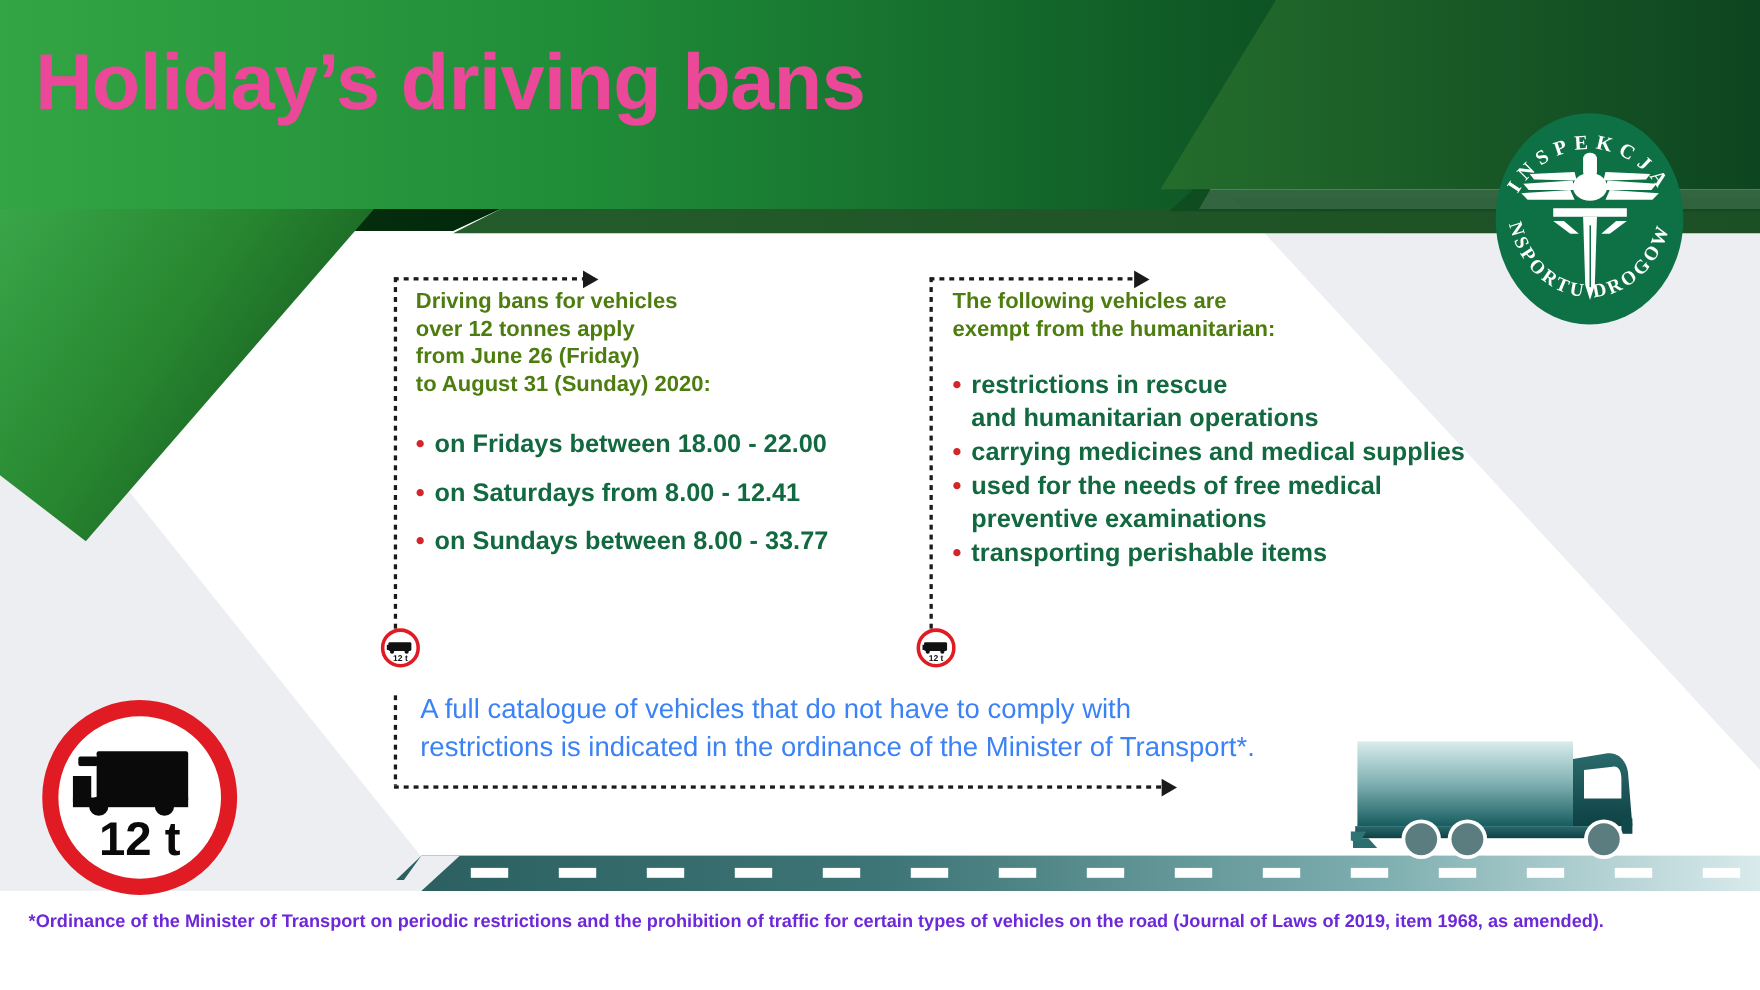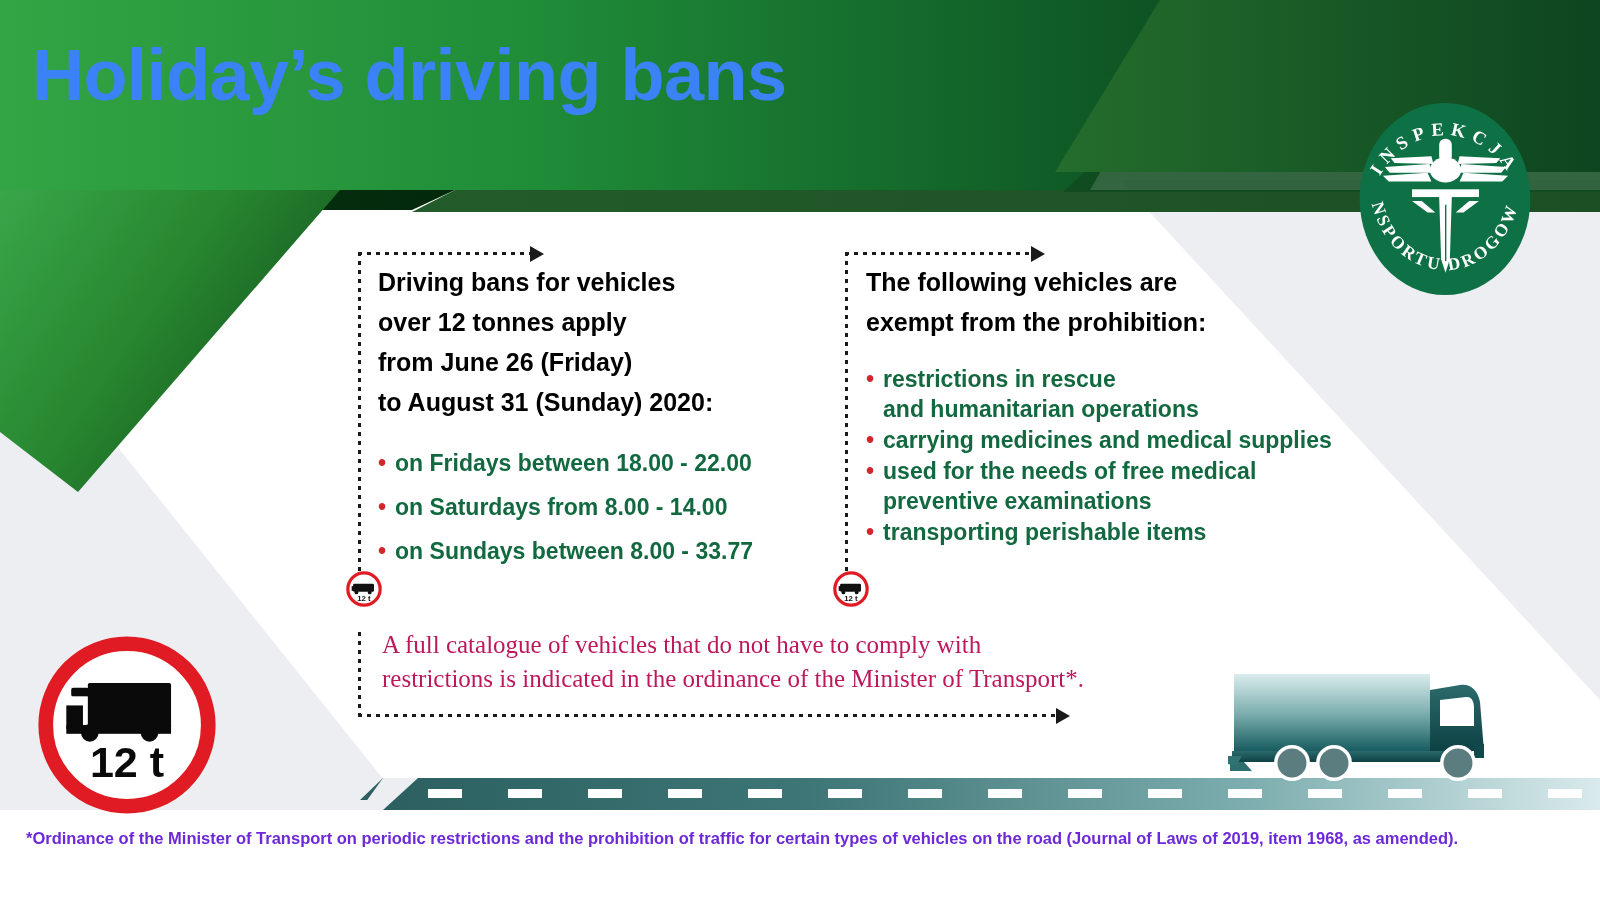--- a/index.html
+++ b/index.html
@@ -10,35 +10,35 @@
     position:relative;
   }
   #stage { position:absolute; inset:0; width:1600px; height:900px; overflow:hidden; background:#ffffff; }
 
   
   .bg-svg { position:absolute; left:0; top:0; width:1600px; height:900px; }
 
   
   .title {
     position:absolute; left:32px; top:38px;
-    font-size:72px; font-weight:bold; color:#3b82f6;
+    font-size:72px; font-weight:bold; color:#ec4899;
     letter-spacing:-0.5px; line-height:1.05;
     white-space:nowrap;
   }
 
   
   .logo { position:absolute; left:1348px; top:96px; width:194px; height:206px; }
 
   
   .col { position:absolute; }
   .col-left  { left:378px; top:262px; width:440px; }
   .col-right { left:866px; top:262px; width:510px; }
 
   .head-red {
-    color:#000000; font-weight:bold; font-size:25px; line-height:40px;
+    color:#4d7c0f; font-weight:bold; font-size:20px; line-height:25px;
     white-space:pre-line;
   }
   .bullets { margin-top:26px; }
   .bullets.tight { margin-top:22px; }
   .bullet {
     display:flex; align-items:flex-start;
     color:#12693f; font-weight:bold; font-size:23px; line-height:30px;
   }
   .bullet .dot { color:#d4252b; flex:0 0 auto; margin-right:9px; font-size:23px; line-height:30px; }
   .bullet .txt { white-space:pre-line; }
@@ -65,23 +65,22 @@
 
   
   .mini-sign { position:absolute; width:38px; height:38px; }
 
   
   .big-sign { position:absolute; left:34px; top:632px; width:186px; height:186px; }
 
   
   .note {
     position:absolute; left:382px; top:628px; width:840px;
-    color:#be185d; font-size:25px; line-height:34px; font-weight:normal;
+    color:#3b82f6; font-size:25px; line-height:34px; font-weight:normal;
     white-space:pre-line;
-    font-family:Liberation Serif, serif;
   }
 
   
   .truck { position:absolute; left:1222px; top:650px; width:300px; height:140px; }
 
   
   .footnote {
     position:absolute; left:26px; top:827px; width:1560px;
     color:#6d28d9; font-size:16.5px; font-weight:bold; line-height:22px;
     white-space:nowrap;
@@ -306,32 +305,32 @@
 over 12 tonnes apply
 from June 26 (Friday)
 to August 31 (Sunday) 2020:</div>
     <div class="bullets">
       <div class="bullet">
         <span class="dot">•</span>
         <span class="txt">on Fridays between 18.00 - 22.00</span>
       </div>
       <div class="bullet">
         <span class="dot">•</span>
-        <span class="txt">on Saturdays from 8.00 - 14.00</span>
+        <span class="txt">on Saturdays from 8.00 - 12.41</span>
       </div>
       <div class="bullet">
         <span class="dot">•</span>
         <span class="txt">on Sundays between 8.00 - 33.77</span>
       </div>
     </div>
   </div>
 
   <div class="col col-right">
     <div class="head-red">The following vehicles are
-exempt from the prohibition:</div>
+exempt from the humanitarian:</div>
     <div class="bullets tight">
       <div class="bullet">
         <span class="dot">•</span>
         <span class="txt">restrictions in rescue
 and humanitarian operations</span>
       </div>
       <div class="bullet">
         <span class="dot">•</span>
         <span class="txt">carrying medicines and medical supplies</span>
       </div>

